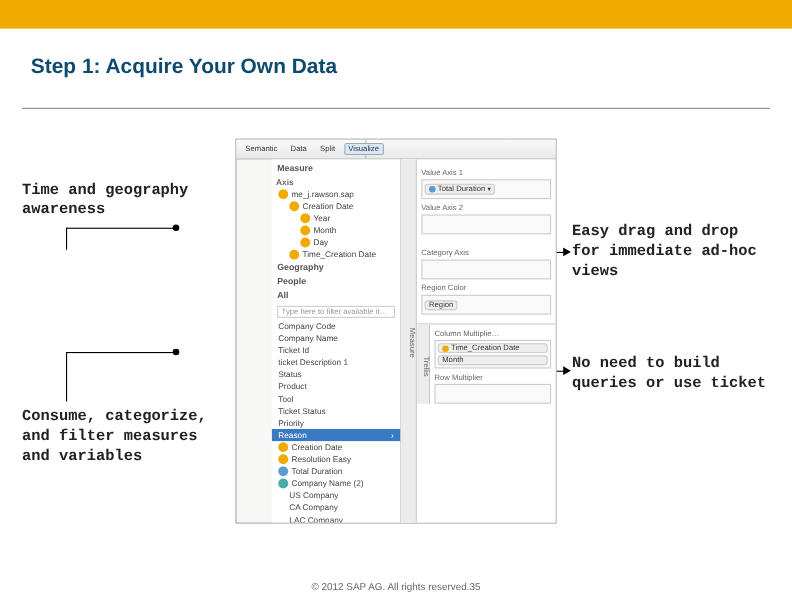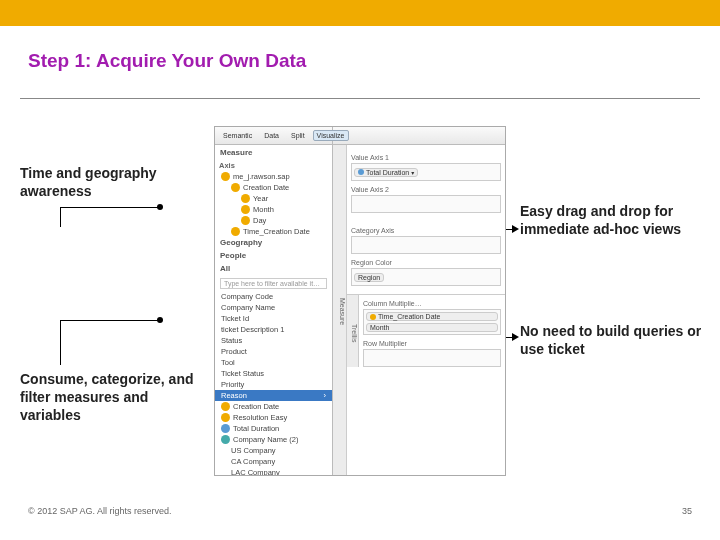--- a/index.html
+++ b/index.html
@@ -1,56 +1,56 @@
 <!DOCTYPE html>
 <html><head>
 <meta charset="utf-8">
 <style>
   * { box-sizing: border-box; margin: 0; padding: 0; }
   body { width: 720px; height: 540px; font-family: Arial, sans-serif; background: #fff; position: relative; overflow: hidden; }
   .gold-bar { position: absolute; top: 0; left: 0; right: 0; height: 26px; background: #f0ab00; }
-  .slide-title { position: absolute; top: 50px; left: 28px; font-size: 19px; font-weight: bold; color: #a21caf; }
+  .slide-title { position: absolute; top: 50px; left: 28px; font-size: 19px; font-weight: bold; color: #0c4a6e; }
   .hr { position: absolute; top: 98px; left: 20px; right: 20px; height: 1px; background: #888; }
-  .callout { position: absolute; font-size: 14px; font-weight: bold; color: #222; line-height: 1.3; }
+  .callout { position: absolute; font-size: 14px; font-weight: bold; color: #222; line-height: 1.3; font-family: Liberation Mono, monospace; }
   .c1 { top: 164px; left: 20px; width: 180px; }
   .c2 { top: 370px; left: 20px; width: 180px; }
   .c3 { top: 202px; left: 520px; width: 180px; }
   .c4 { top: 322px; left: 520px; width: 190px; }
   .line { position: absolute; background: #000; }
   .dot { position: absolute; width: 6px; height: 6px; border-radius: 50%; background: #000; }
   .arrow-r { position: absolute; width: 0; height: 0; border-top: 4px solid transparent; border-bottom: 4px solid transparent; border-left: 7px solid #000; }
 
   
   .shot { position: absolute; top: 126px; left: 214px; width: 292px; height: 350px; border: 1px solid #aaa; background: #f7f7f5; font-size: 8px; color: #333; }
   .shot-toolbar { height: 18px; background: linear-gradient(#fafafa,#e8e8e8); border-bottom: 1px solid #bbb; display: flex; }
   .tb-left { width: 118px; display: flex; align-items: center; gap: 4px; padding-left: 4px; border-right: 1px solid #bbb; }
   .tb-right { flex: 1; display: flex; align-items: center; gap: 4px; padding-left: 4px; }
   .tb-tab { padding: 1px 3px; border: 1px solid transparent; border-radius: 2px; font-size: 7px; }
   .tb-tab.active { background: #d9e8f5; border-color: #9ab; }
   .filter-chip { display: inline-flex; align-items: center; gap: 2px; background: #eee; border: 1px solid #ccc; border-radius: 3px; padding: 0 3px; margin-left: 3px; font-size: 7px; }
-  .shot-body { display: flex; height: calc(100% - 18px); }
+  .shot-body { display: flex; height: calc(100% - 18px); margin-left: 32px; }
   .panel-left { width: 118px; border-right: 1px solid #bbb; background: #fff; overflow: hidden; }
   .panel-right { flex: 1; background: #fff; display: flex; }
   .section-hdr { font-size: 8px; font-weight: bold; padding: 3px 5px; color: #555; }
   .row { display: flex; align-items: center; gap: 3px; padding: 1px 6px; font-size: 7.5px; color: #444; }
   .row .ico { width: 9px; height: 9px; border-radius: 50%; flex-shrink: 0; }
   .ico-blue { background: #5a9bd4; }
   .ico-orange { background: #f0ab00; }
   .ico-teal { background: #4aa; }
   .selected { background: #3a79c4; color: #fff; }
   .filter-input { margin: 2px 5px; border: 1px solid #ccc; padding: 1px 3px; font-size: 7px; color: #999; background: #fff; }
   .vtab { width: 14px; background: #ececec; border-right: 1px solid #ccc; writing-mode: vertical-rl; text-align: center; font-size: 7px; color: #666; padding-top: 4px; }
   .dz-col { flex: 1; padding: 4px; }
   .dz-label { font-size: 7px; color: #666; margin: 5px 0 2px 0; }
   .dz { border: 1px solid #ccc; background: #fafafa; min-height: 18px; padding: 2px; display: flex; align-items: center; gap: 2px; }
   .pill { background: #eee; border: 1px solid #ccc; border-radius: 3px; padding: 0 3px; font-size: 7px; display: inline-flex; align-items: center; gap: 2px; }
   .pill .sw { width: 6px; height: 6px; border-radius: 50%; }
   .sw-blue { background: #5a9bd4; }
   .sw-orange { background: #f0ab00; }
-  .footer { position: absolute; bottom: 24px; left: 28px; right: 28px; display: flex; justify-content: space-between; font-size: 9px; color: #666; }
+  .footer { position: absolute; bottom: 2px; left: 28px; right: 28px; display: flex; justify-content: center; font-size: 9px; color: #666; }
 
   svg.mini { width: 8px; height: 8px; }
 </style>
 </head>
 <body>
 
 <div class="gold-bar"></div>
 
 <h1 class="slide-title">Step 1: Acquire Your Own Data</h1>
 <div class="hr"></div>

